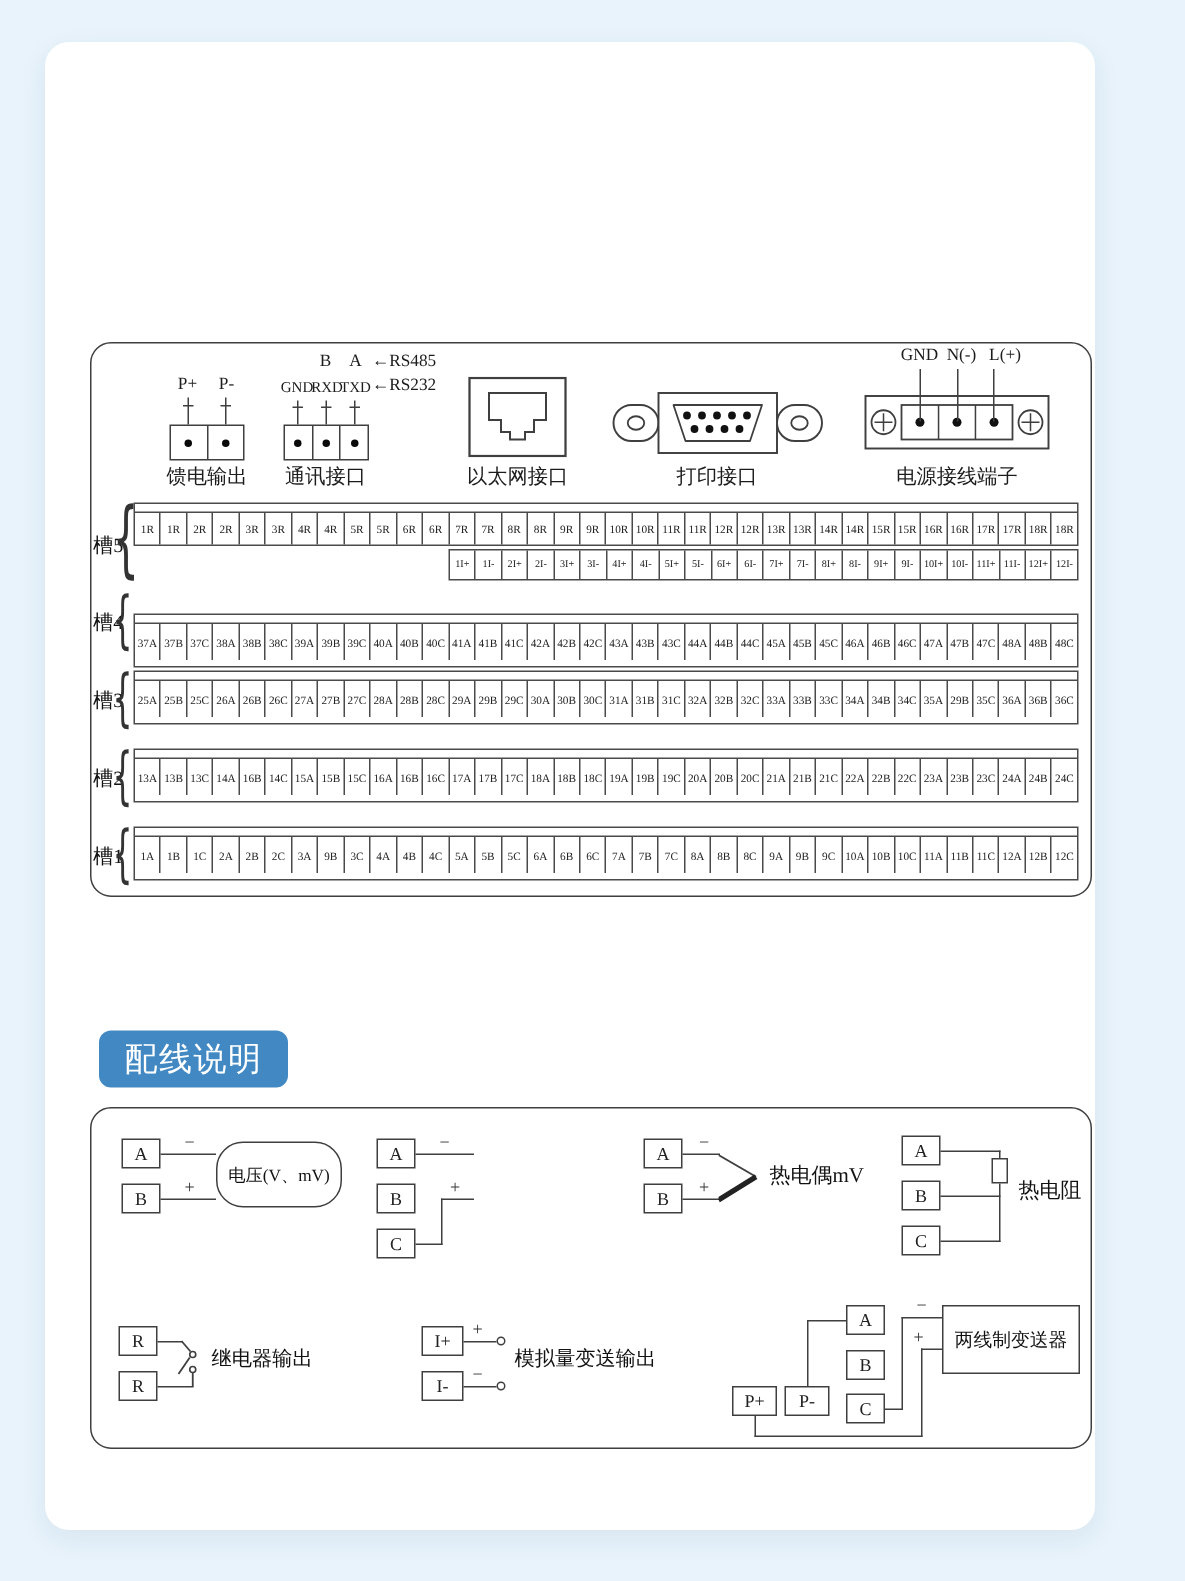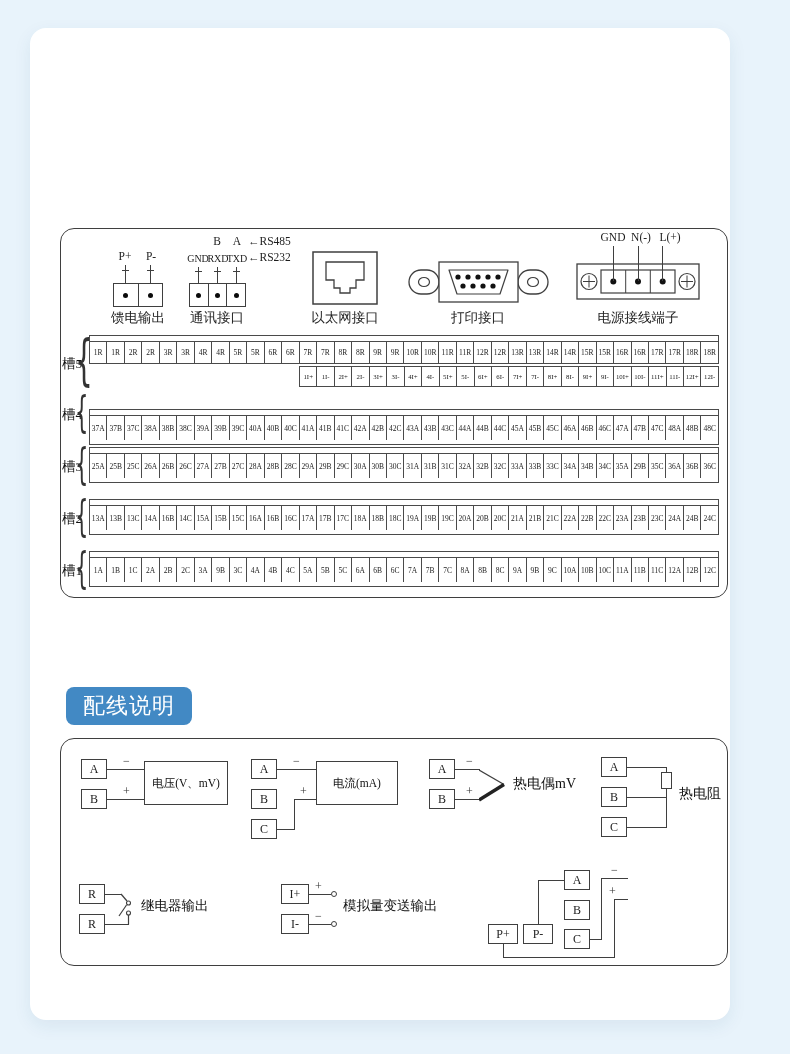--- a/index.html
+++ b/index.html
@@ -410,32 +410,31 @@
     <div class="badge b2">配线说明</div>
 
     <div class="panel p2">
 
       <div class="term" style="left:20px;top:20px;">A</div>
       <div class="term" style="left:20px;top:50px;">B</div>
       <i class="hl" style="left:46px;top:30px;width:37px;"></i>
       <i class="hl" style="left:46px;top:60px;width:37px;"></i>
       <span class="pol" style="left:62px;top:15px;">−</span>
       <span class="pol" style="left:62px;top:45px;">+</span>
-      <div class="dev" style="left:83px;top:22px;width:84px;height:44px;">电压(V、mV)</div>
+      <div class="dev" style="left:83px;top:22px;width:84px;height:44px;border-radius:18px;">电压(V、mV)</div>
 
       <div class="term" style="left:190px;top:20px;">A</div>
       <div class="term" style="left:190px;top:50px;">B</div>
       <div class="term" style="left:190px;top:80px;">C</div>
       <i class="hl" style="left:216px;top:30px;width:39px;"></i>
       <i class="hl" style="left:216px;top:90px;width:18px;"></i>
       <i class="vl" style="left:233px;top:60px;height:31px;"></i>
       <i class="hl" style="left:233px;top:60px;width:22px;"></i>
       <span class="pol" style="left:232px;top:15px;">−</span>
       <span class="pol" style="left:239px;top:45px;">+</span>
-      <div class="dev" style="left:255px;top:22px;width:82px;height:44px;">电流(mA)</div>
 
       <div class="term" style="left:368px;top:20px;">A</div>
       <div class="term" style="left:368px;top:50px;">B</div>
       <i class="hl" style="left:394px;top:30px;width:25px;"></i>
       <i class="hl" style="left:394px;top:60px;width:25px;"></i>
       <span class="pol" style="left:405px;top:15px;">−</span>
       <span class="pol" style="left:405px;top:45px;">+</span>
       <svg style="position:absolute;left:418px;top:25px;" width="28" height="42" viewBox="0 0 28 42">
         <line x1="0" y1="6" x2="25" y2="20.5" stroke="#3f3f3f" stroke-width="1.3"></line>
         <line x1="0" y1="36" x2="25" y2="20.5" stroke="#222" stroke-width="3.5"></line>
@@ -484,16 +483,17 @@
       <i class="hl" style="left:477px;top:141px;width:26px;"></i>
       <i class="hl" style="left:529px;top:200px;width:12px;"></i>
       <i class="vl" style="left:540px;top:139px;height:62px;"></i>
       <i class="hl" style="left:540px;top:139px;width:27px;"></i>
       <i class="vl" style="left:442px;top:205px;height:14px;"></i>
       <i class="hl" style="left:442px;top:218px;width:112px;"></i>
       <i class="vl" style="left:553px;top:160px;height:59px;"></i>
       <i class="hl" style="left:553px;top:160px;width:14px;"></i>
       <span class="pol" style="left:550px;top:124px;">−</span>
       <span class="pol" style="left:548px;top:145px;">+</span>
+      <div class="dev" style="left:567px;top:131px;width:92px;height:46px;font-size:12.5px;">两线制变送器</div>
     </div>
 
   </div>
 </div>
 
 </body></html>

